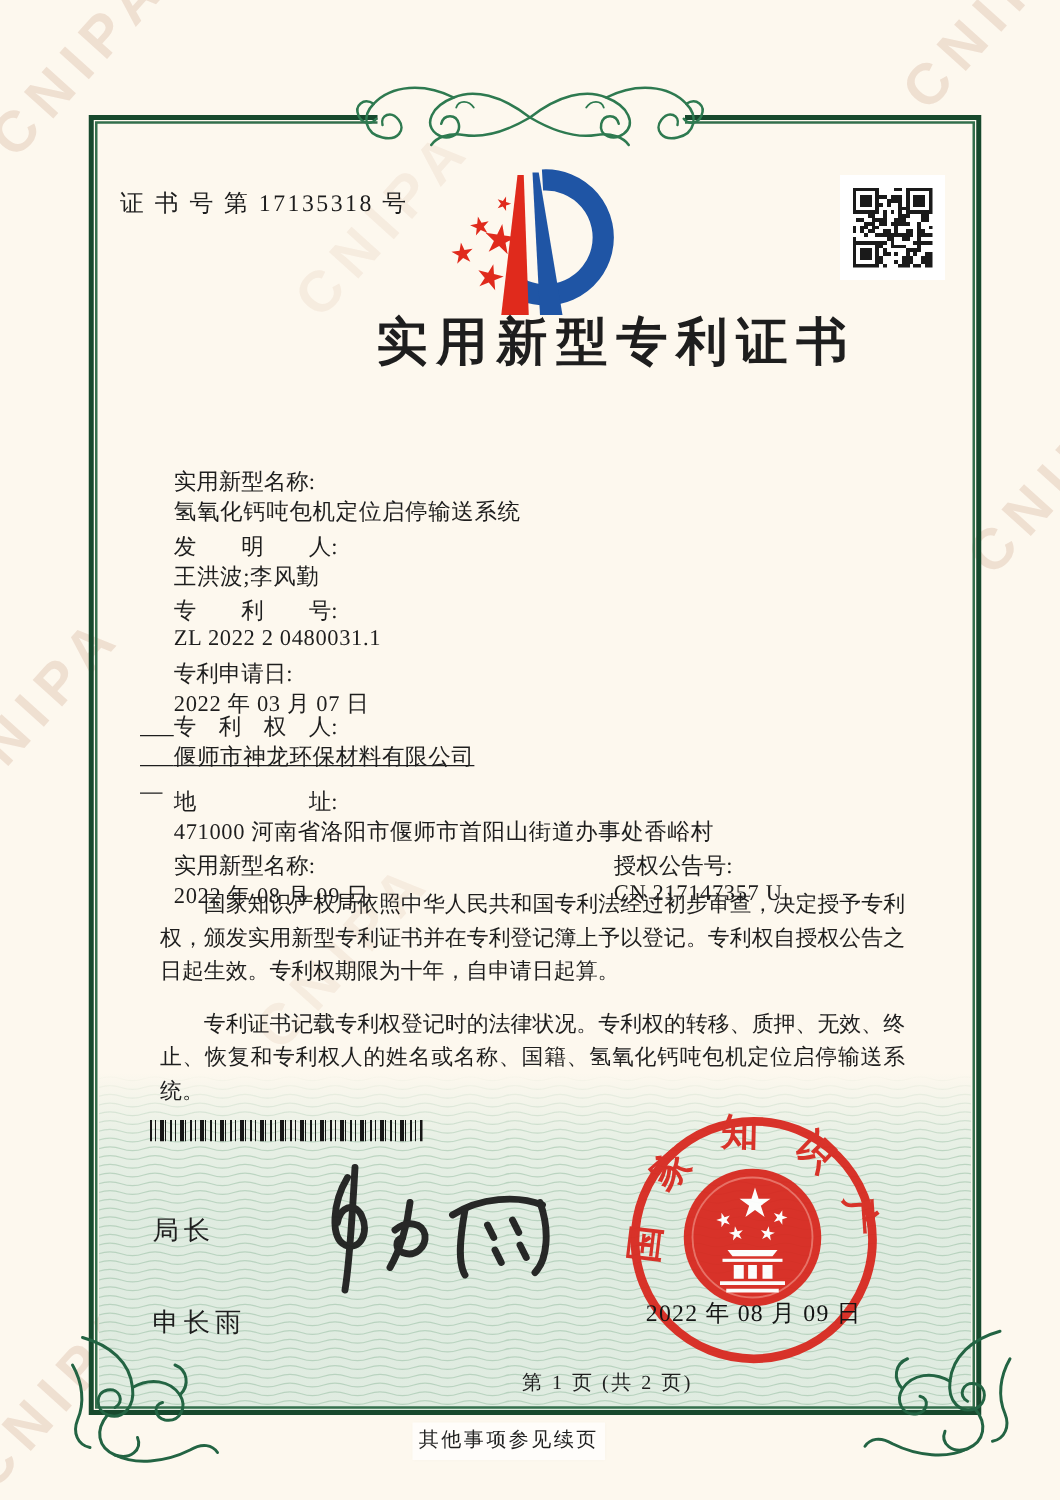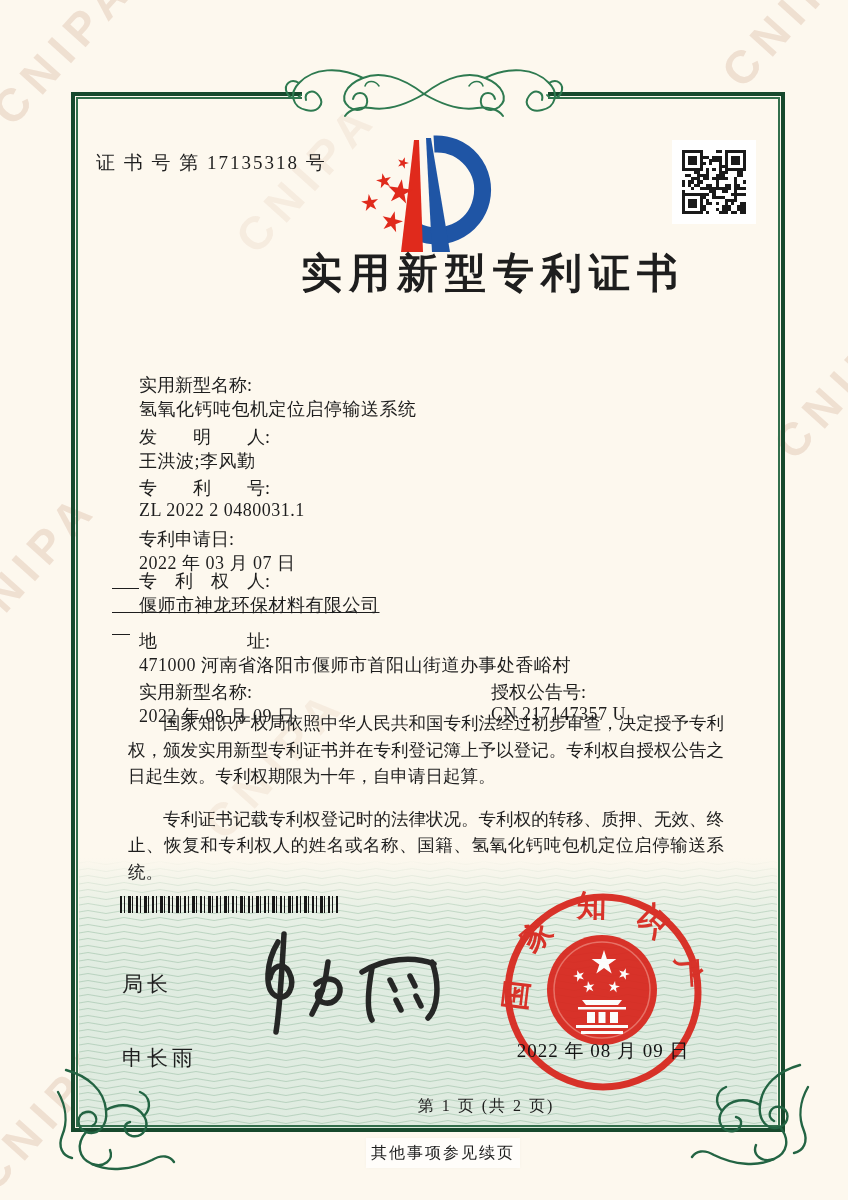--- a/index.html
+++ b/index.html
@@ -48,21 +48,21 @@
   .official{position:absolute;left:122px;font-size:21px;letter-spacing:4px;z-index:4;}
   .sig{position:absolute;left:232px;top:928px;z-index:4;}
   
   .seal{position:absolute;left:498px;top:887px;z-index:5;opacity:.93;}
   .sealdate{position:absolute;left:500px;top:1038px;width:206px;text-align:center;
             font-size:19px;letter-spacing:1px;color:#141414;z-index:6;}
   .pageinfo{position:absolute;left:71px;top:1096px;width:830px;text-align:center;
             font-size:16px;letter-spacing:2px;z-index:4;}
   .note{position:absolute;left:330px;top:1138px;width:154px;height:30px;background:#fffdfa;
         text-align:center;font-size:16px;line-height:30px;letter-spacing:2px;z-index:4;
-        box-shadow:0 0 4px rgba(0,0,0,.03);margin-left:36px;}
+        box-shadow:0 0 4px rgba(0,0,0,.03);}
 </style>
 </head>
 <body>
 
 <div class="page">
 
   <span class="wm" style="left:-30px;top:22px;">CNIPA</span>
   <span class="wm" style="left:700px;top:-16px;">CNIPA</span>
   <span class="wm" style="left:752px;top:356px;">CNIPA</span>
   <span class="wm" style="left:-66px;top:540px;">CNIPA</span>

